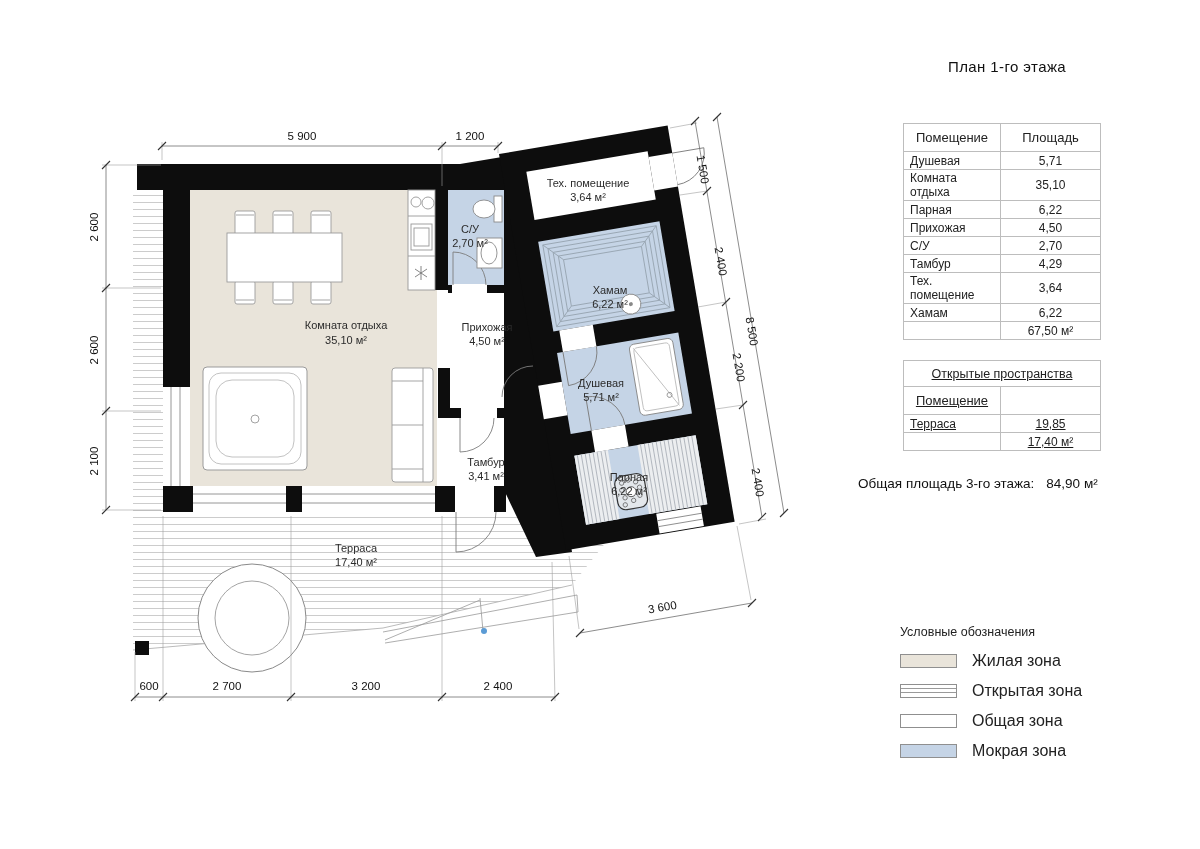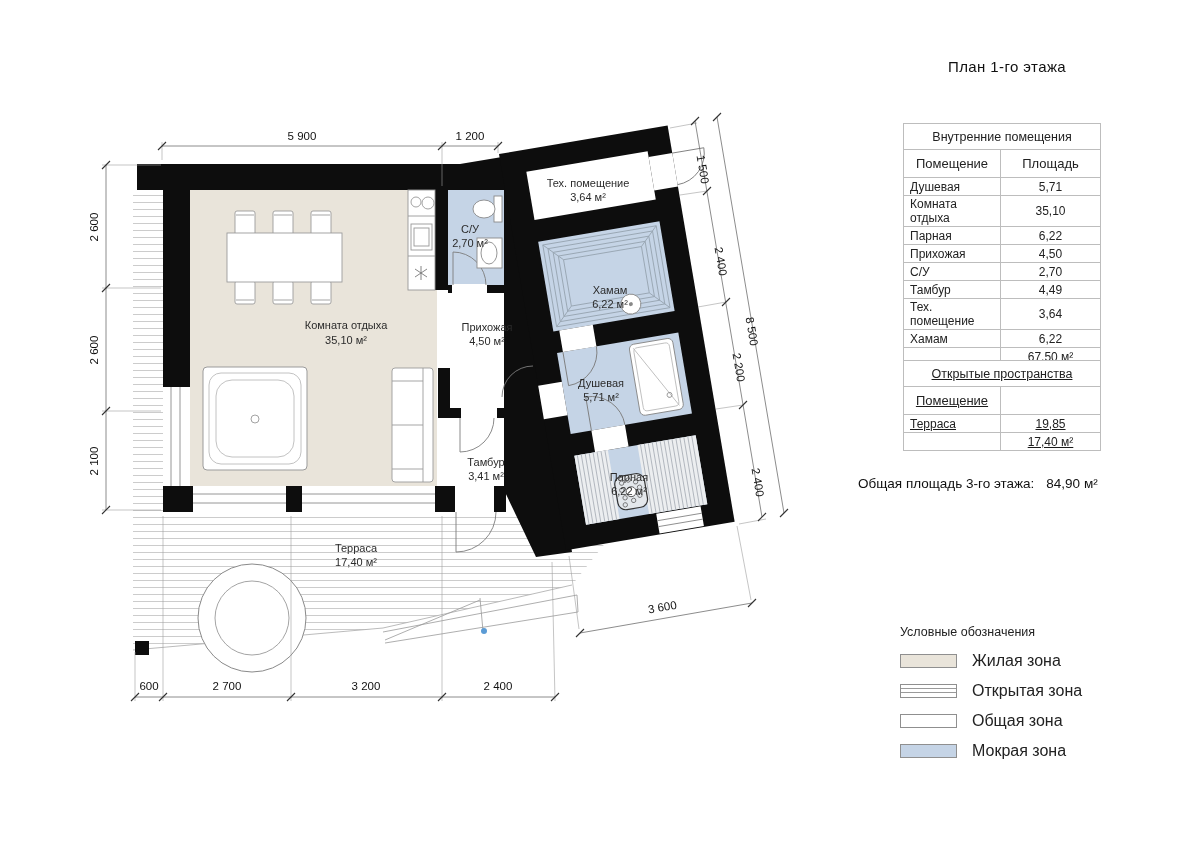--- a/index.html
+++ b/index.html
@@ -272,23 +272,20 @@
   </g>
 </svg>
 </div>
 
 <table class="rt t-internal">
   <colgroup>
       <col style="width:97px">
       <col style="width:100px">
     </colgroup>
   <tbody>
-      <tr>
-        <td class="cap" colspan="2">Внутренние помещения</td>
-      </tr>
   <tr>
     <td class="hdr">Помещение</td>
     <td class="hdr">Площадь</td>
   </tr>
   <tr>
         <td class="name">Душевая</td>
         <td class="val">5,71</td>
       </tr>
   <tr>
         <td class="name">Комната отдыха</td>
@@ -301,21 +298,21 @@
   <tr>
         <td class="name">Прихожая</td>
         <td class="val">4,50</td>
       </tr>
   <tr>
         <td class="name">С/У</td>
         <td class="val">2,70</td>
       </tr>
   <tr>
         <td class="name">Тамбур</td>
-        <td class="val">4,49</td>
+        <td class="val">4,29</td>
       </tr>
   <tr>
         <td class="name">Тех. помещение</td>
         <td class="val">3,64</td>
       </tr>
   <tr>
         <td class="name">Хамам</td>
         <td class="val">6,22</td>
       </tr>
   <tr>

